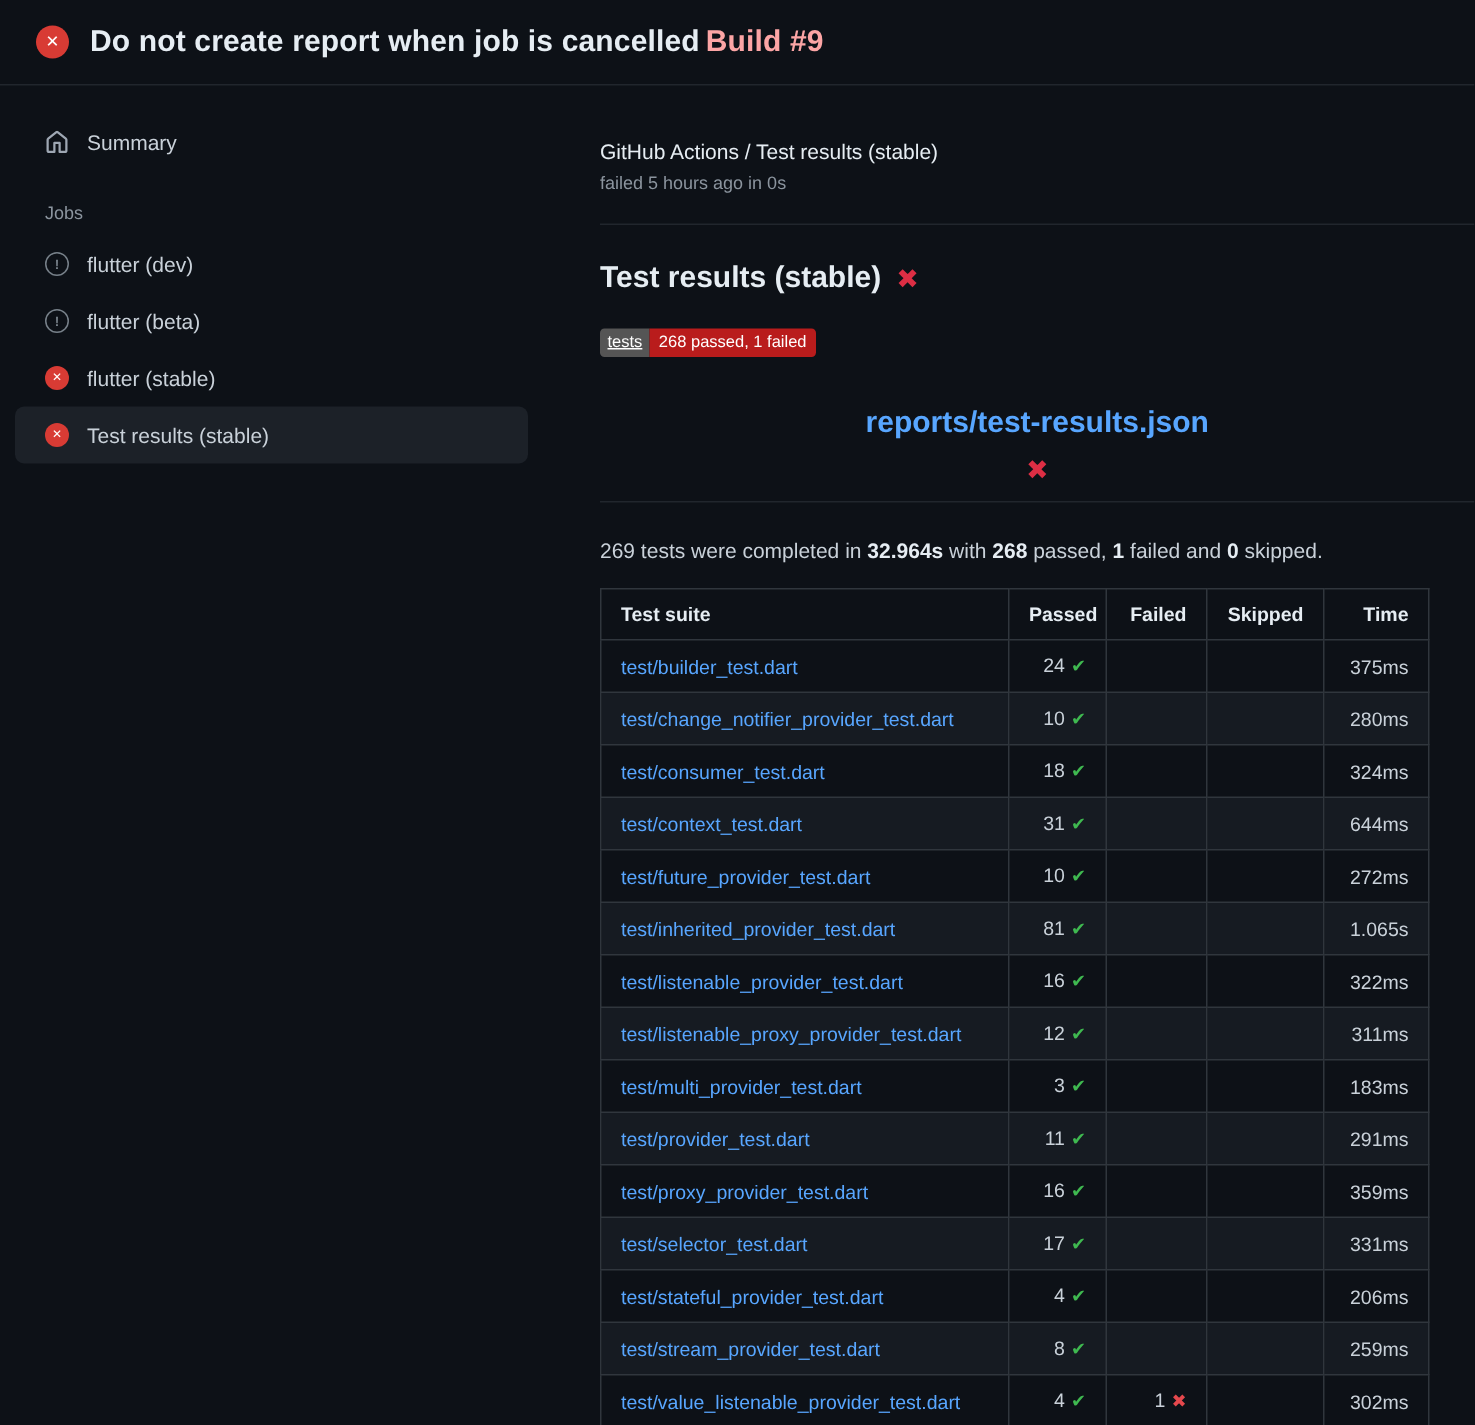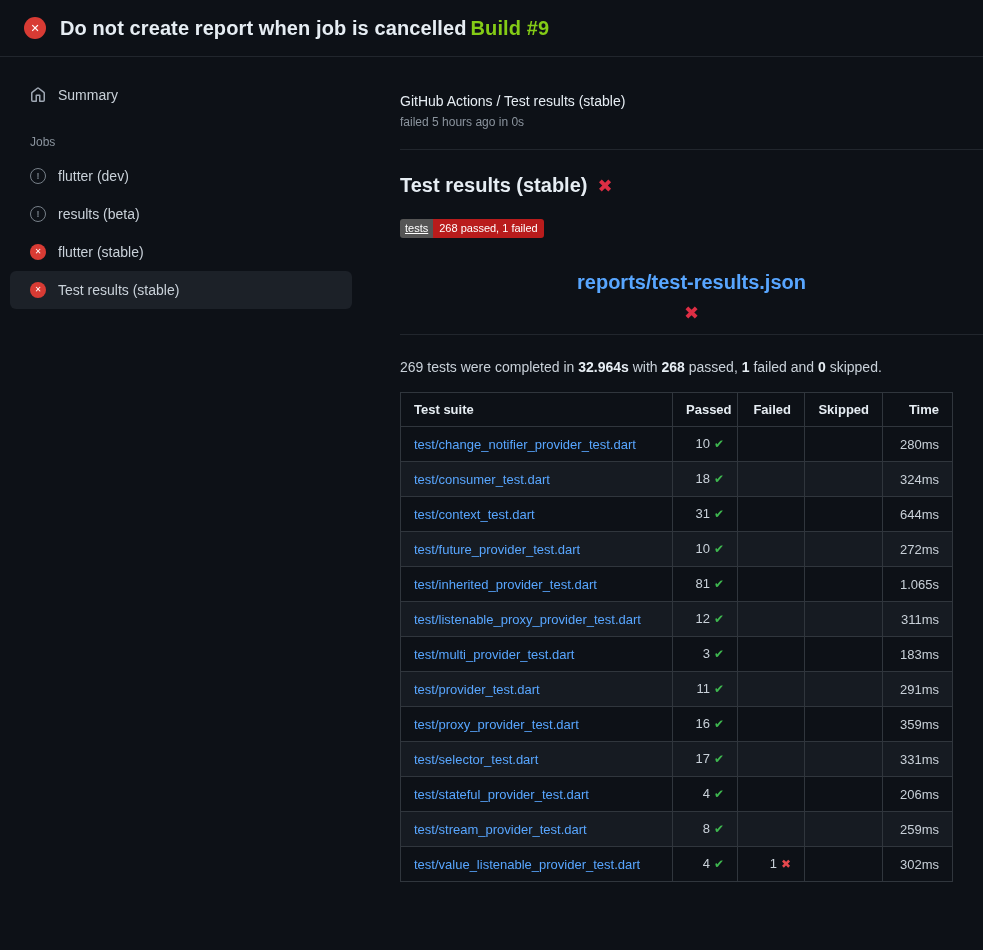--- a/index.html
+++ b/index.html
@@ -21,21 +21,21 @@
     flex:none; line-height:1;
   }
   .icon-circle.fail { background:#d83b34; color:#fff; font-weight:700; }
   .icon-circle.lg { width:22px; height:22px; font-size:11px; }
   .icon-circle.sm { width:16px; height:16px; font-size:8px; }
   .icon-circle.cancel {
     background:transparent; border:1.5px solid #778089; color:#778089;
     font-size:9px; font-weight:700;
   }
   .run-title { font-size:20px; font-weight:700; color:#e6edf3; letter-spacing:.1px; }
-  .build-no { color:#84cc16; font-weight:600; margin-left:4px; }
+  .build-no { color:#fca5a5; font-weight:600; margin-left:4px; }
   
   .layout { display:flex; align-items:flex-start; }
   
   .sidebar { width:400px; flex:none; padding:22px 48px 0 10px; }
   .side-item {
     display:flex; align-items:center; gap:12px;
     padding:8px 12px 8px 20px; border-radius:6px; cursor:pointer;
     color:#c9d1d9; font-size:14px;
   }
   .side-item.job { padding-top:11px; padding-bottom:11px; }
@@ -102,21 +102,21 @@
         <span>Summary</span>
       </div>
       <div class="jobs-heading">Jobs</div>
       <nav id="jobs-list">
           <div class="side-item job">
             <span class="icon-circle cancel sm">!</span>
             <span>flutter (dev)</span>
           </div>
           <div class="side-item job">
             <span class="icon-circle cancel sm">!</span>
-            <span>results (beta)</span>
+            <span>flutter (beta)</span>
           </div>
           <div class="side-item job">
             <span class="icon-circle fail sm">✕</span>
             <span>flutter (stable)</span>
           </div>
           <div class="side-item job selected">
             <span class="icon-circle fail sm">✕</span>
             <span>Test results (stable)</span>
           </div>
         </nav>
@@ -156,20 +156,27 @@
             <tr id="table-head-row">
               <th>Test suite</th>
               <th class="num">Passed</th>
               <th class="num">Failed</th>
               <th class="num">Skipped</th>
               <th class="num">Time</th>
             </tr>
           </thead>
         <tbody id="table-body">
             <tr>
+              <td><a href="#" class="suite-link">test/builder_test.dart</a></td>
+              <td class="num"><span class="cell-num">24</span><span class="check-mark">✔</span></td>
+              <td class="num"></td>
+              <td class="num"></td>
+              <td class="num">375ms</td>
+            </tr>
+            <tr>
               <td><a href="#" class="suite-link">test/change_notifier_provider_test.dart</a></td>
               <td class="num"><span class="cell-num">10</span><span class="check-mark">✔</span></td>
               <td class="num"></td>
               <td class="num"></td>
               <td class="num">280ms</td>
             </tr>
             <tr>
               <td><a href="#" class="suite-link">test/consumer_test.dart</a></td>
               <td class="num"><span class="cell-num">18</span><span class="check-mark">✔</span></td>
               <td class="num"></td>
@@ -189,20 +196,27 @@
               <td class="num"></td>
               <td class="num"></td>
               <td class="num">272ms</td>
             </tr>
             <tr>
               <td><a href="#" class="suite-link">test/inherited_provider_test.dart</a></td>
               <td class="num"><span class="cell-num">81</span><span class="check-mark">✔</span></td>
               <td class="num"></td>
               <td class="num"></td>
               <td class="num">1.065s</td>
+            </tr>
+            <tr>
+              <td><a href="#" class="suite-link">test/listenable_provider_test.dart</a></td>
+              <td class="num"><span class="cell-num">16</span><span class="check-mark">✔</span></td>
+              <td class="num"></td>
+              <td class="num"></td>
+              <td class="num">322ms</td>
             </tr>
             <tr>
               <td><a href="#" class="suite-link">test/listenable_proxy_provider_test.dart</a></td>
               <td class="num"><span class="cell-num">12</span><span class="check-mark">✔</span></td>
               <td class="num"></td>
               <td class="num"></td>
               <td class="num">311ms</td>
             </tr>
             <tr>
               <td><a href="#" class="suite-link">test/multi_provider_test.dart</a></td>

